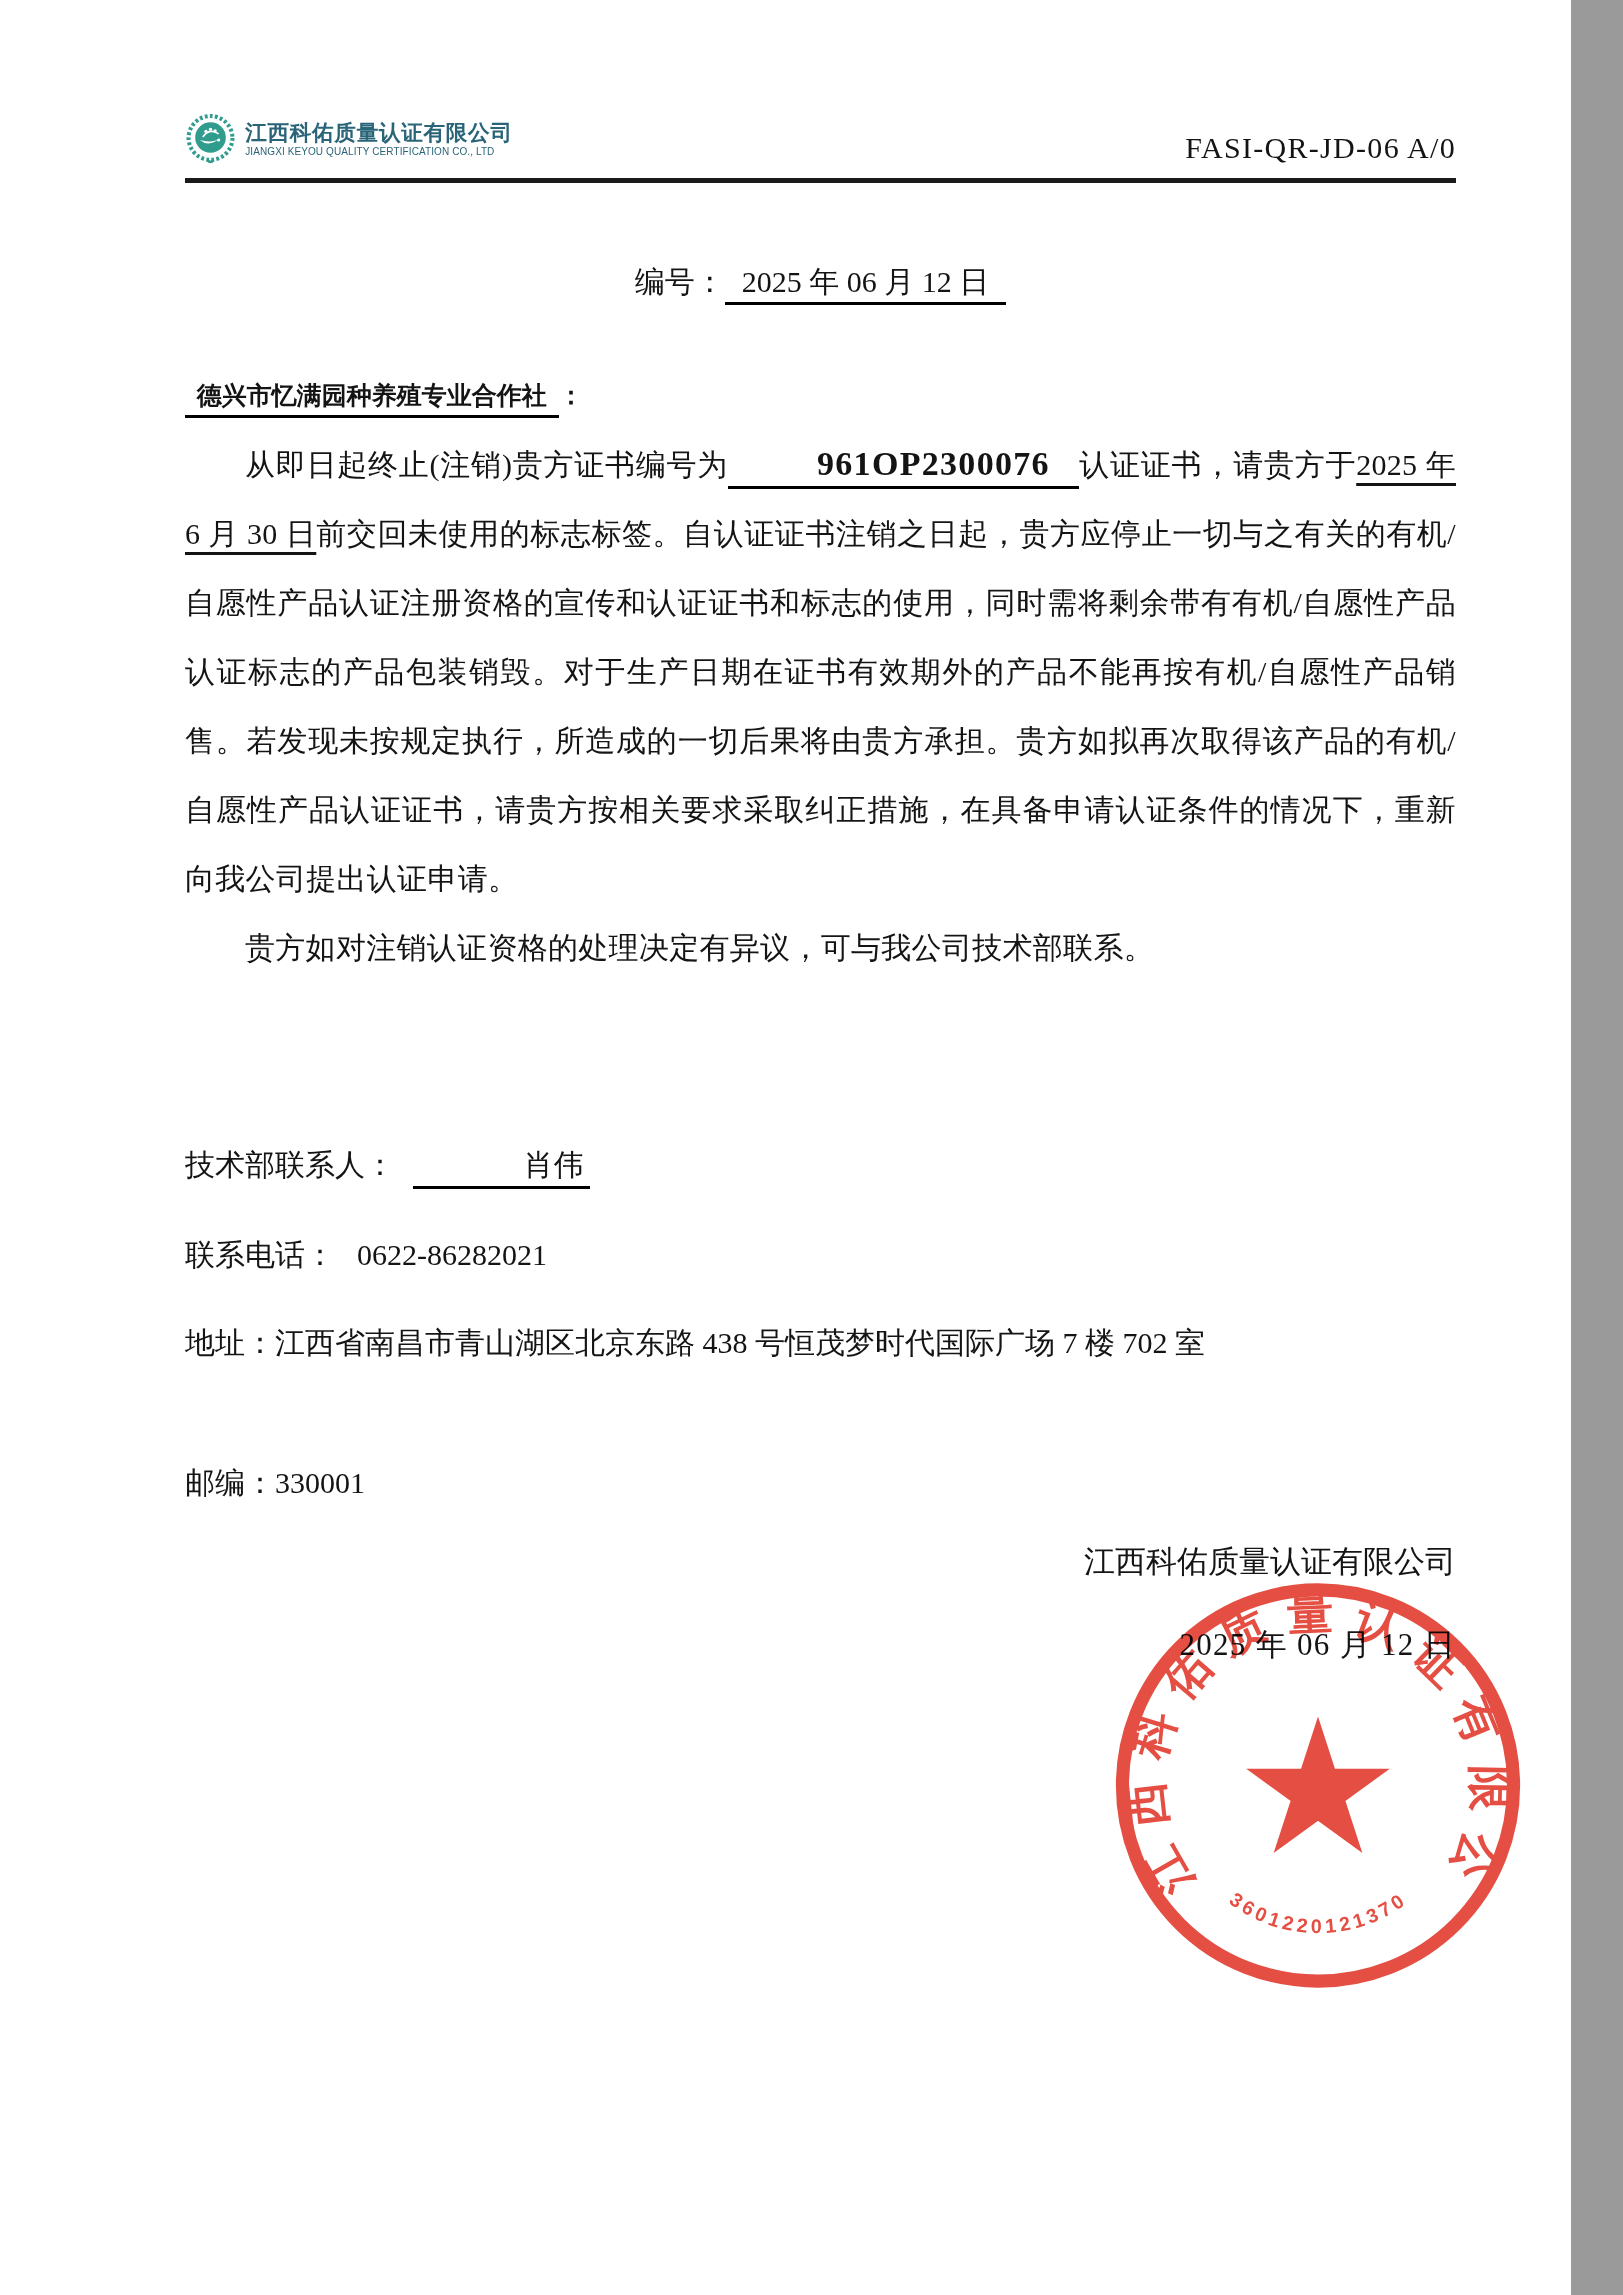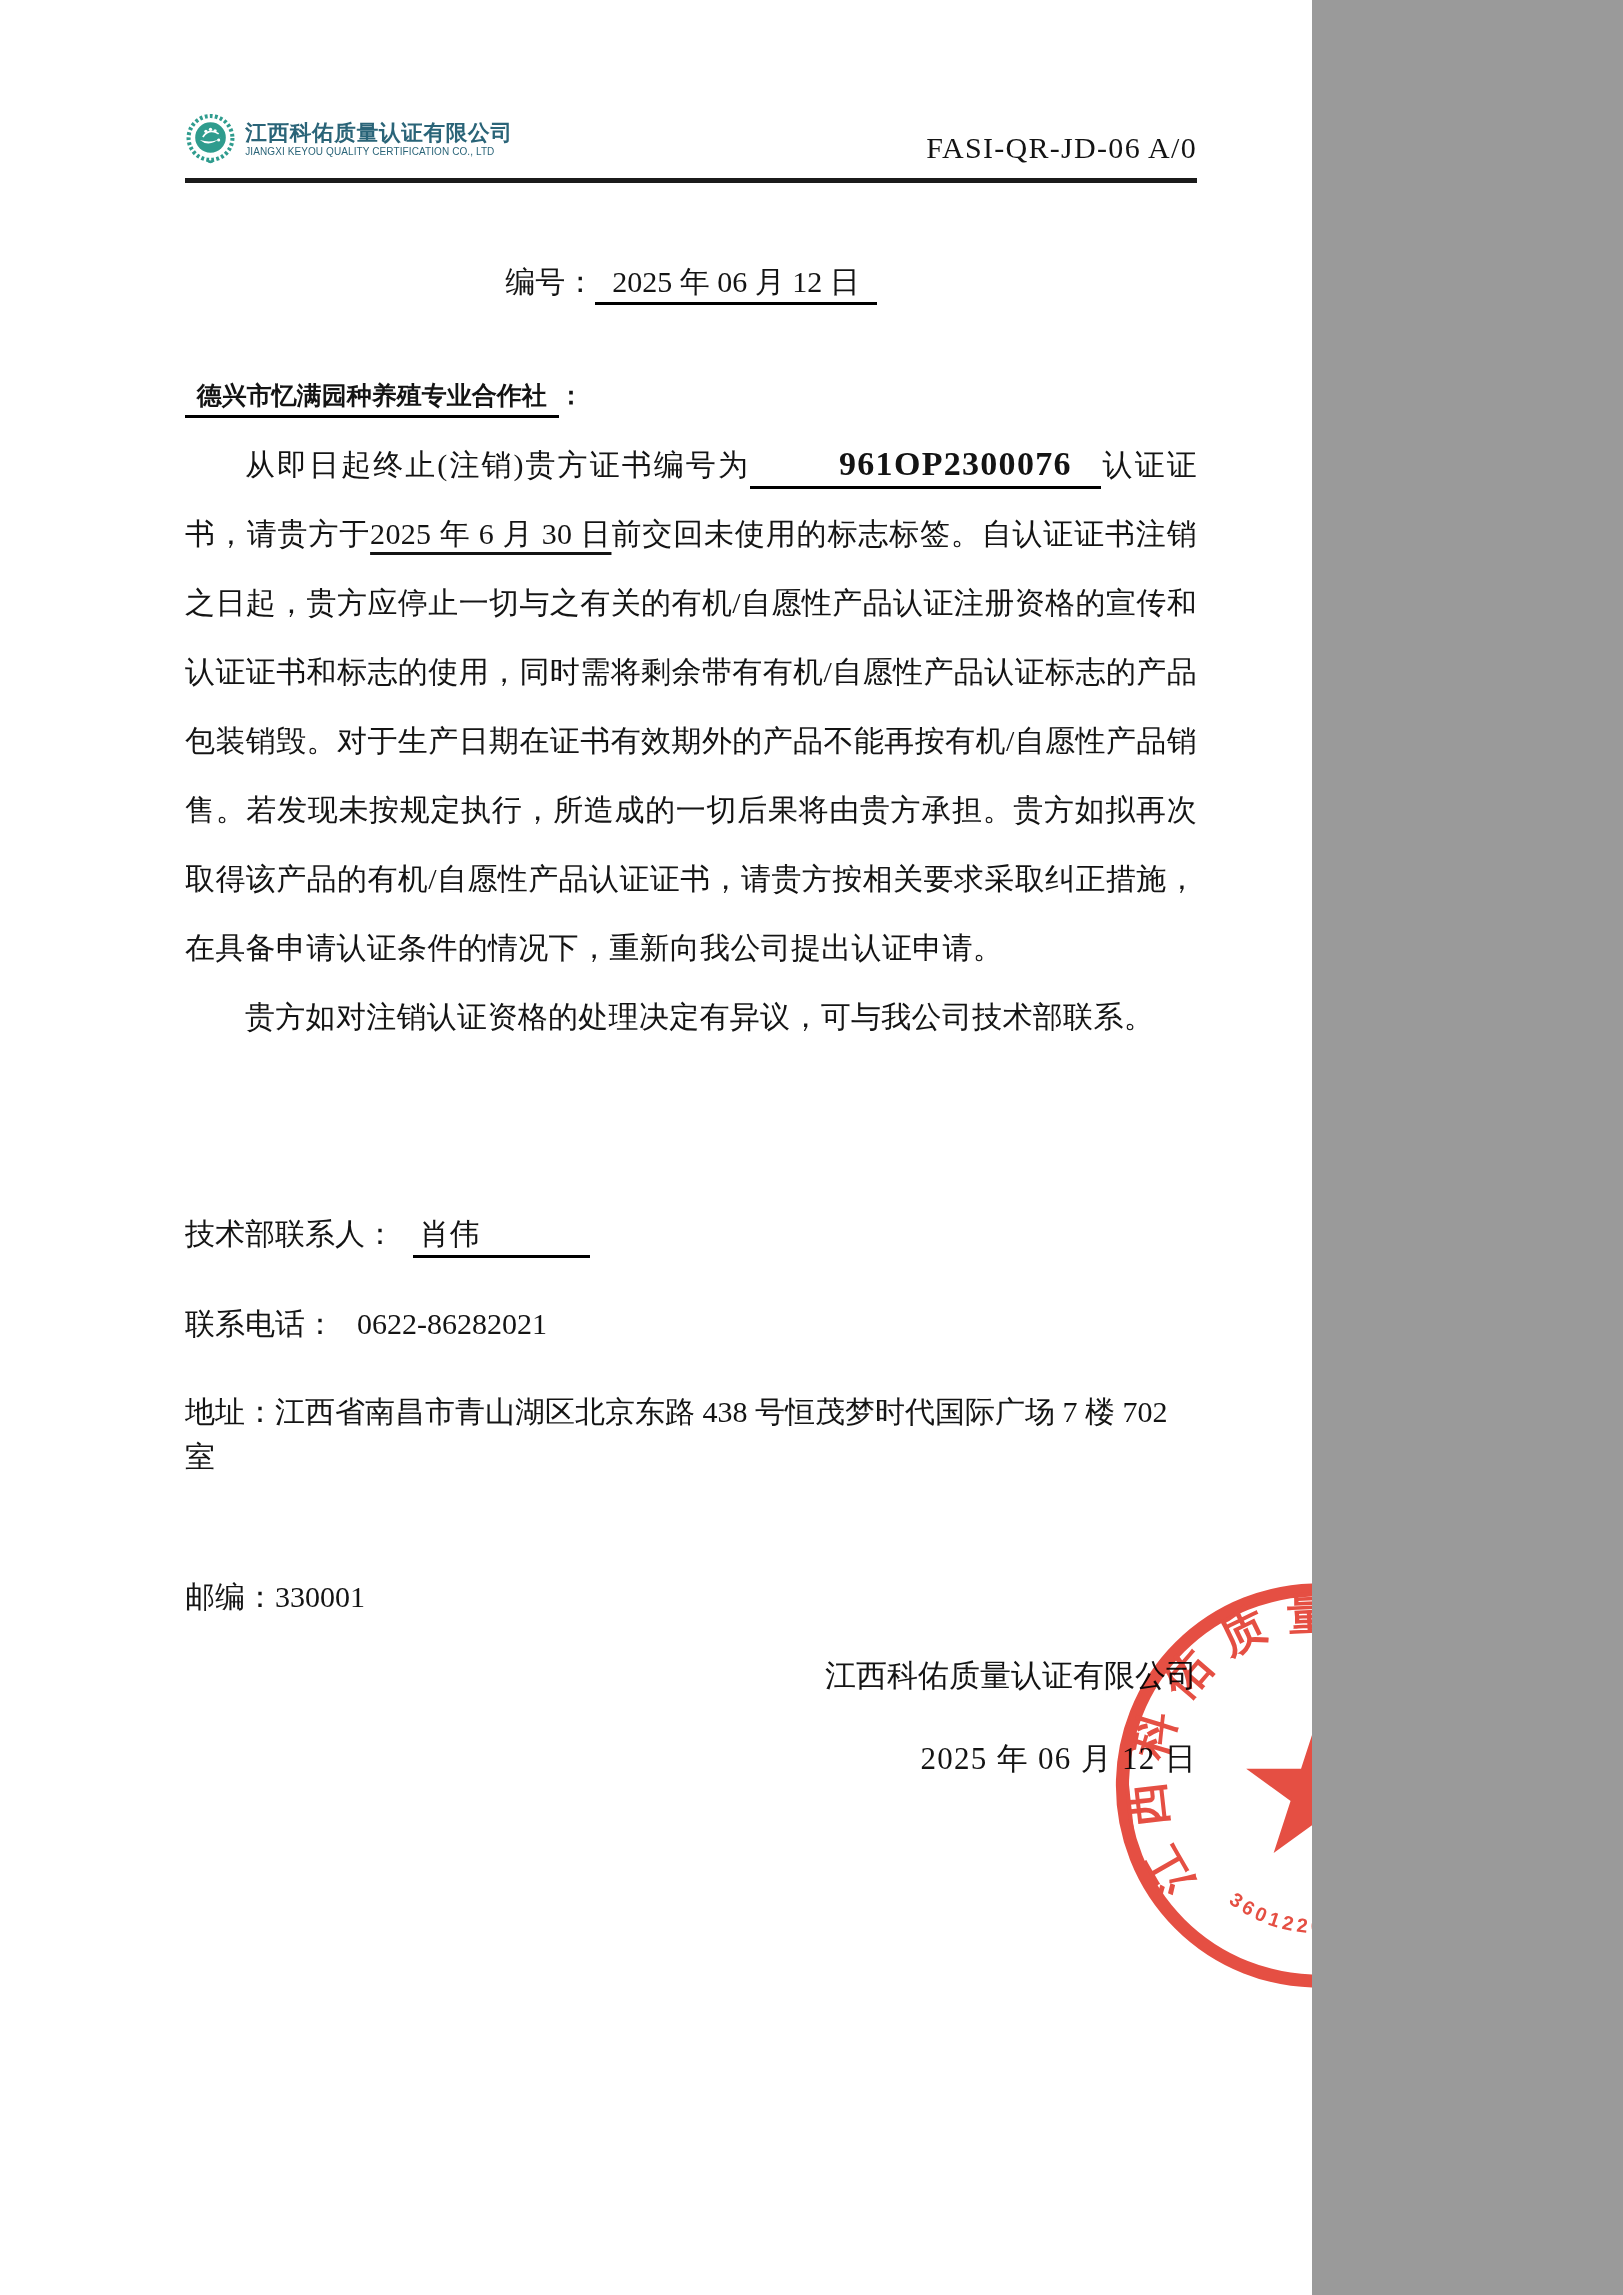--- a/index.html
+++ b/index.html
@@ -1,18 +1,18 @@
 <!DOCTYPE html>
 <html style="font-size:10.5px"><head>
 <meta charset="utf-8">
 <style>
   html,body{margin:0;padding:0;background:#9a9a9a;}
   .page{
     position:relative;
-    width:1312px;height:2295px;
+    width:1571px;height:2295px;
     background:#ffffff;
     box-sizing:border-box;
     padding:0 115px 0 185px;
     font-family:"Liberation Serif","DejaVu Serif",serif;
     color:#141414;
     overflow:hidden;
   }
   
   .letterhead{
     padding-top:113px;
@@ -60,21 +60,21 @@
     text-decoration:underline;
     text-decoration-thickness:3.3px;
     text-underline-offset:.26em;
   }
   
   .contact{margin-top:160px;font-size:30px;}
   .contact-row{margin:0 0 43px 0;line-height:1.5;}
   .contact-row.post{margin-top:95px;margin-bottom:0;}
   .name-u{
     display:inline-block;border-bottom:3.3px solid #000;
-    min-width:164px;text-align:left;padding:0 6.5px 2.6px 6.5px;line-height:1.2;
+    min-width:164px;text-align:right;padding:0 6.5px 2.6px 6.5px;line-height:1.2;
     margin-left:18.3px;
   }
   .phone-val{padding-left:22px;}
   
   .signature{margin-top:38px;text-align:right;font-size:31px;}
   .sig-company{line-height:1.2;}
   .sig-date{margin-top:46px;line-height:1.2;letter-spacing:1.3px;}
   
   .stamp{
     position:absolute;left:1108px;top:1572px;

